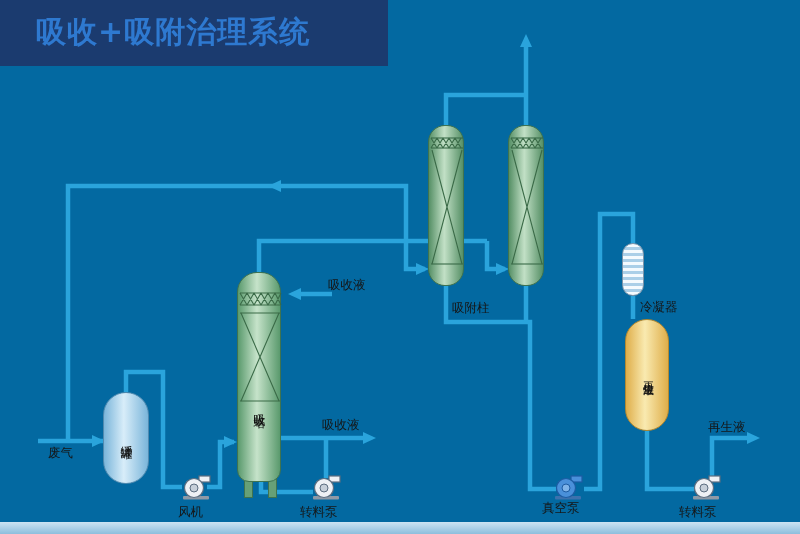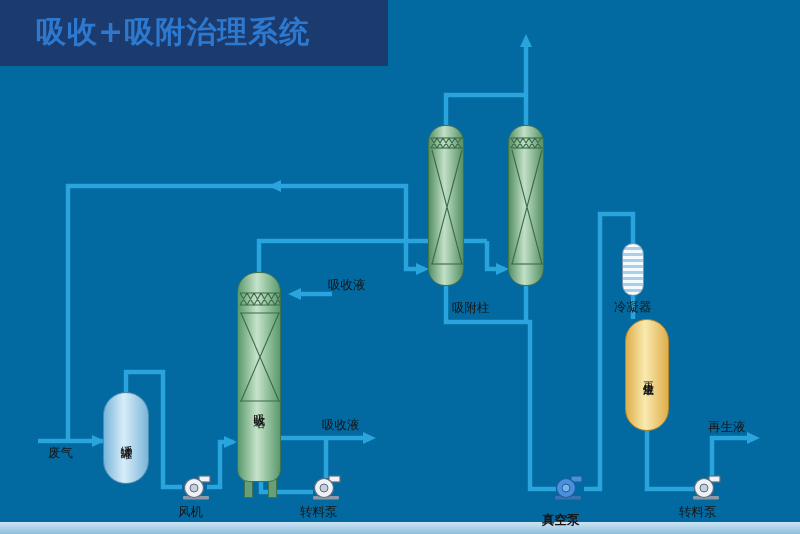--- a/index.html
+++ b/index.html
@@ -171,20 +171,20 @@
       <circle class="p-hub" cx="15" cy="16" r="4"></circle>
     </svg>
   </div>
 
   <div class="lbl" style="left:48px;top:445px;width:40px;">废气</div>
   <div class="lbl" style="left:178px;top:504px;width:44px;">风机</div>
   <div class="lbl" style="left:328px;top:277px;width:54px;">吸收液</div>
   <div class="lbl" style="left:322px;top:417px;width:54px;">吸收液</div>
   <div class="lbl" style="left:300px;top:504px;width:54px;">转料泵</div>
   <div class="lbl" style="left:452px;top:300px;width:56px;">吸附柱</div>
-  <div class="lbl" style="left:614px;top:299px;width:54px;font-family:Liberation Mono, monospace;">冷凝器</div>
-  <div class="lbl" style="left:542px;top:512px;width:54px;font-weight:bold;">真空泵</div>
+  <div class="lbl" style="left:640px;top:299px;width:54px;font-family:Liberation Mono, monospace;">冷凝器</div>
+  <div class="lbl" style="left:542px;top:500px;width:54px;">真空泵</div>
   <div class="lbl" style="left:679px;top:504px;width:54px;">转料泵</div>
   <div class="lbl" style="left:708px;top:419px;width:52px;font-family:Liberation Mono, monospace;">再生液</div>
 
   <div class="footer-strip"></div>
 
 </div>
 
 </body></html>

